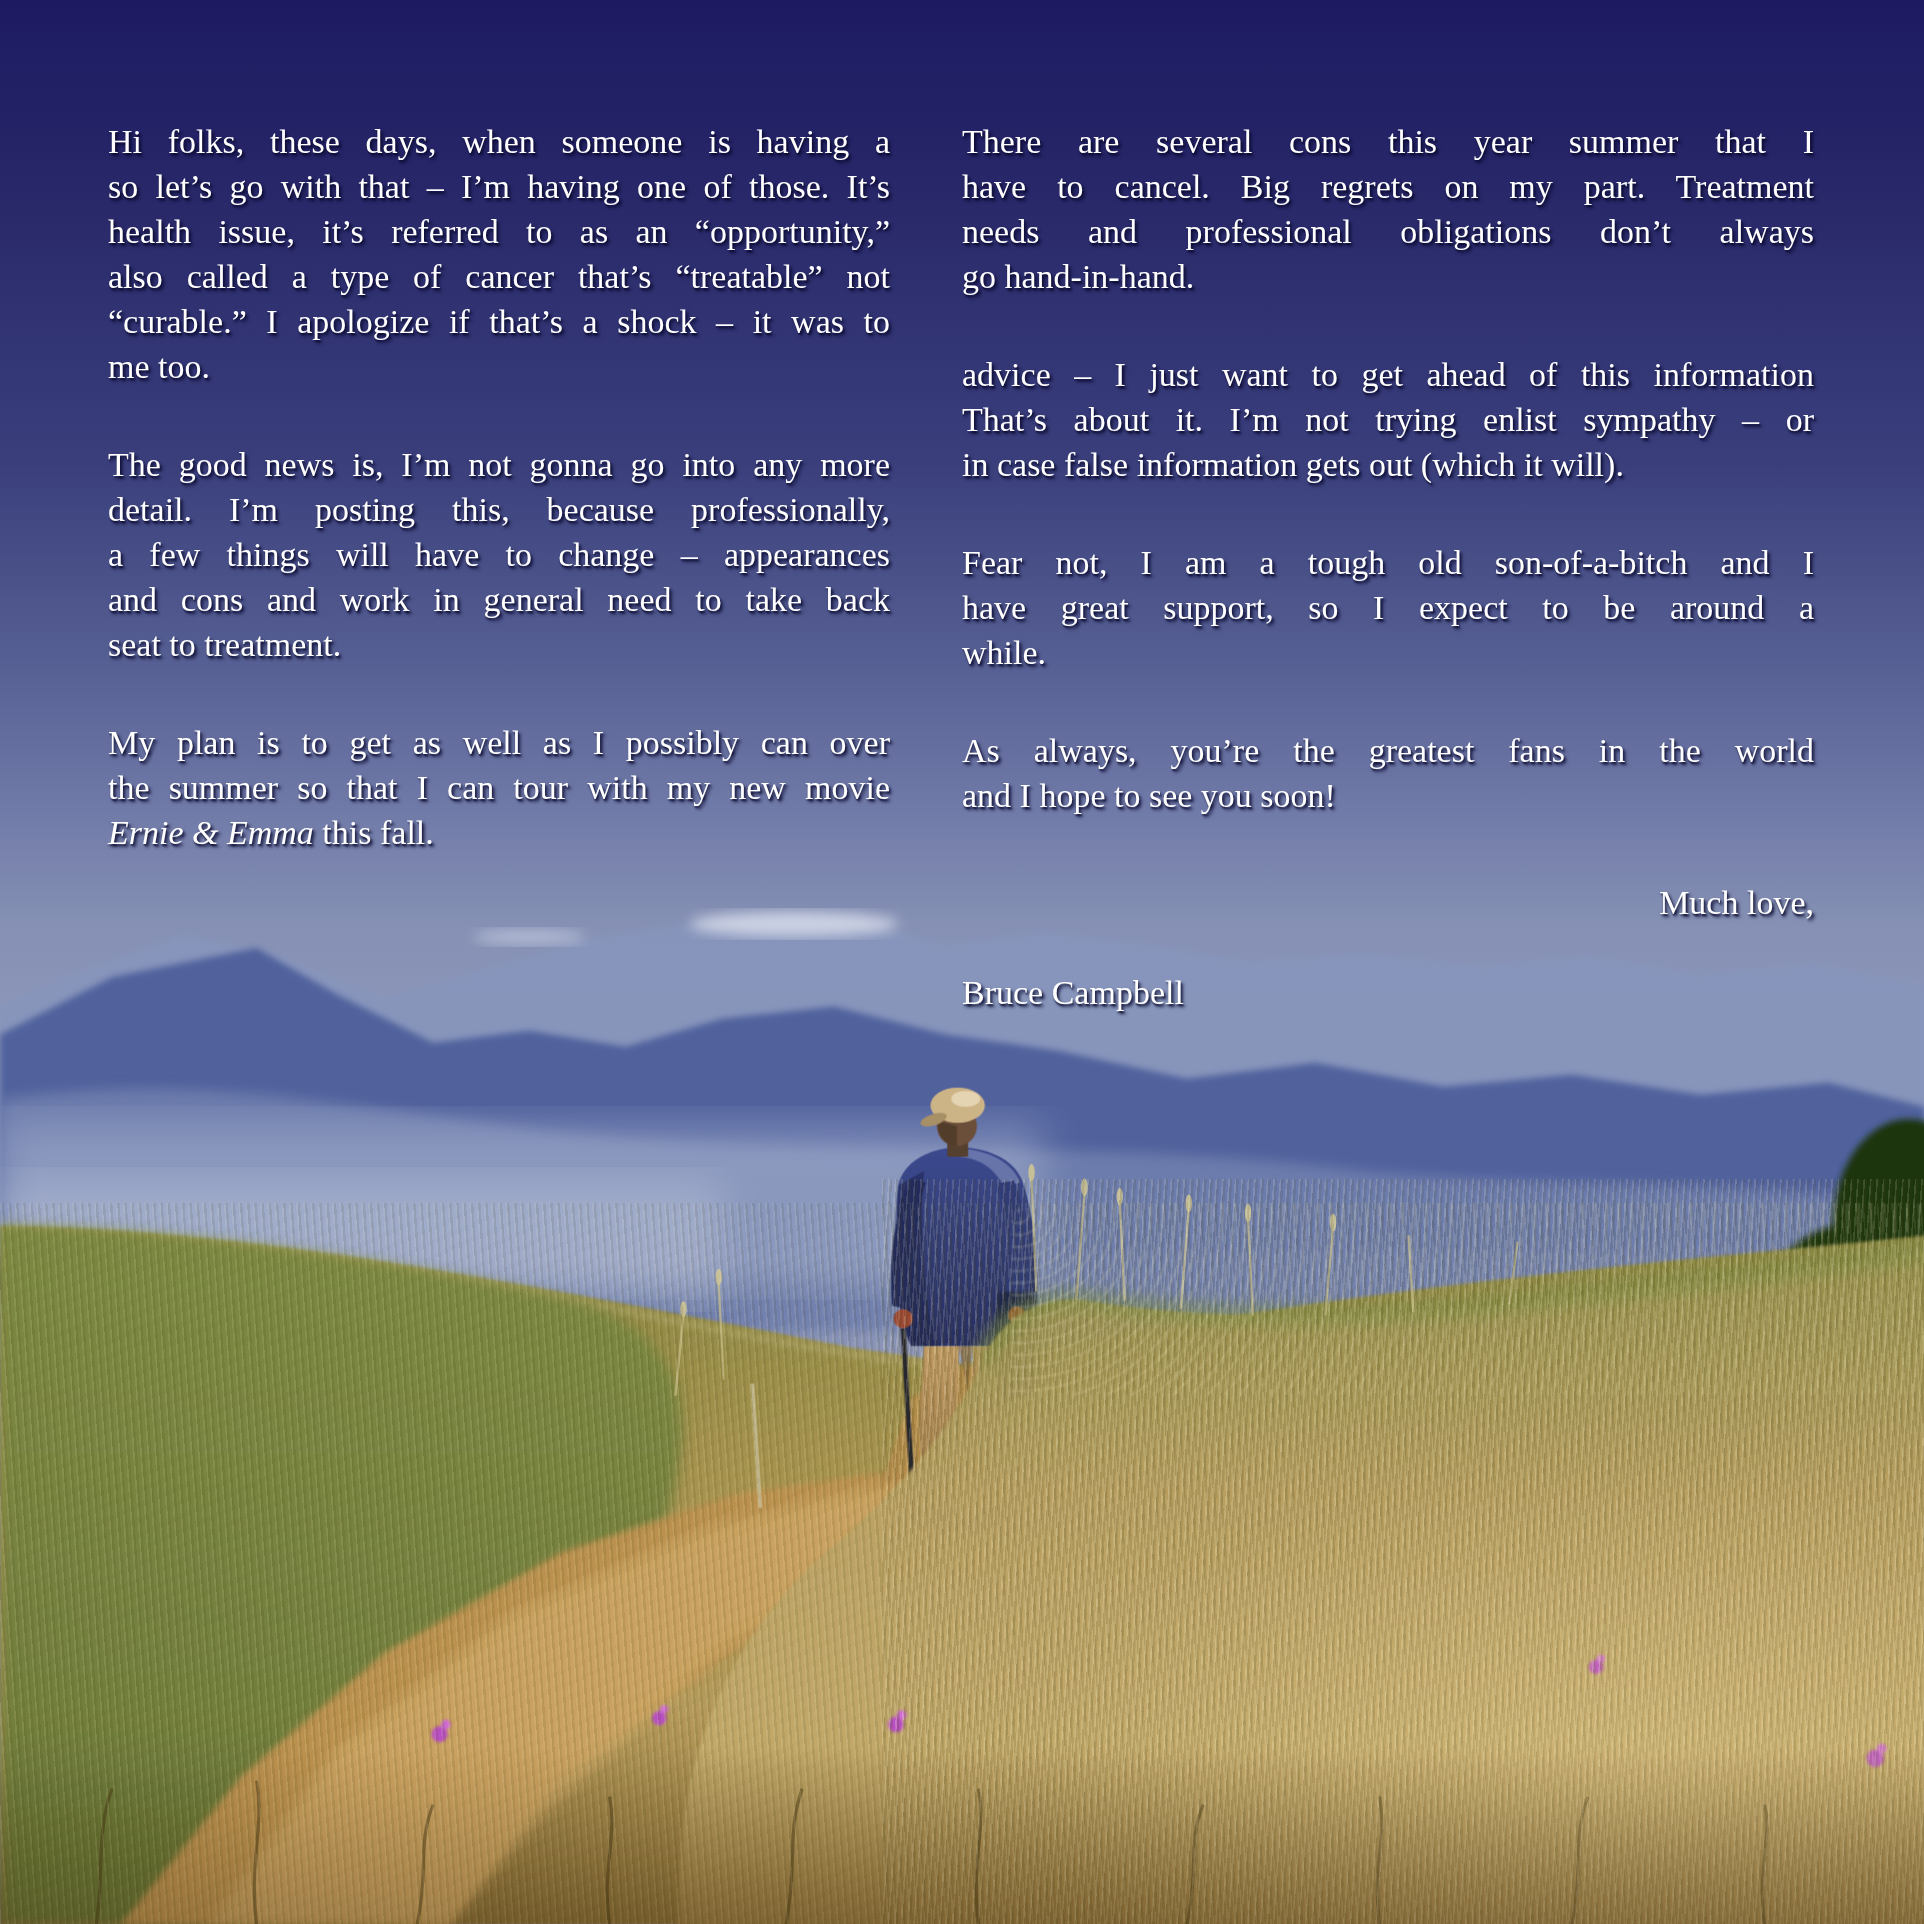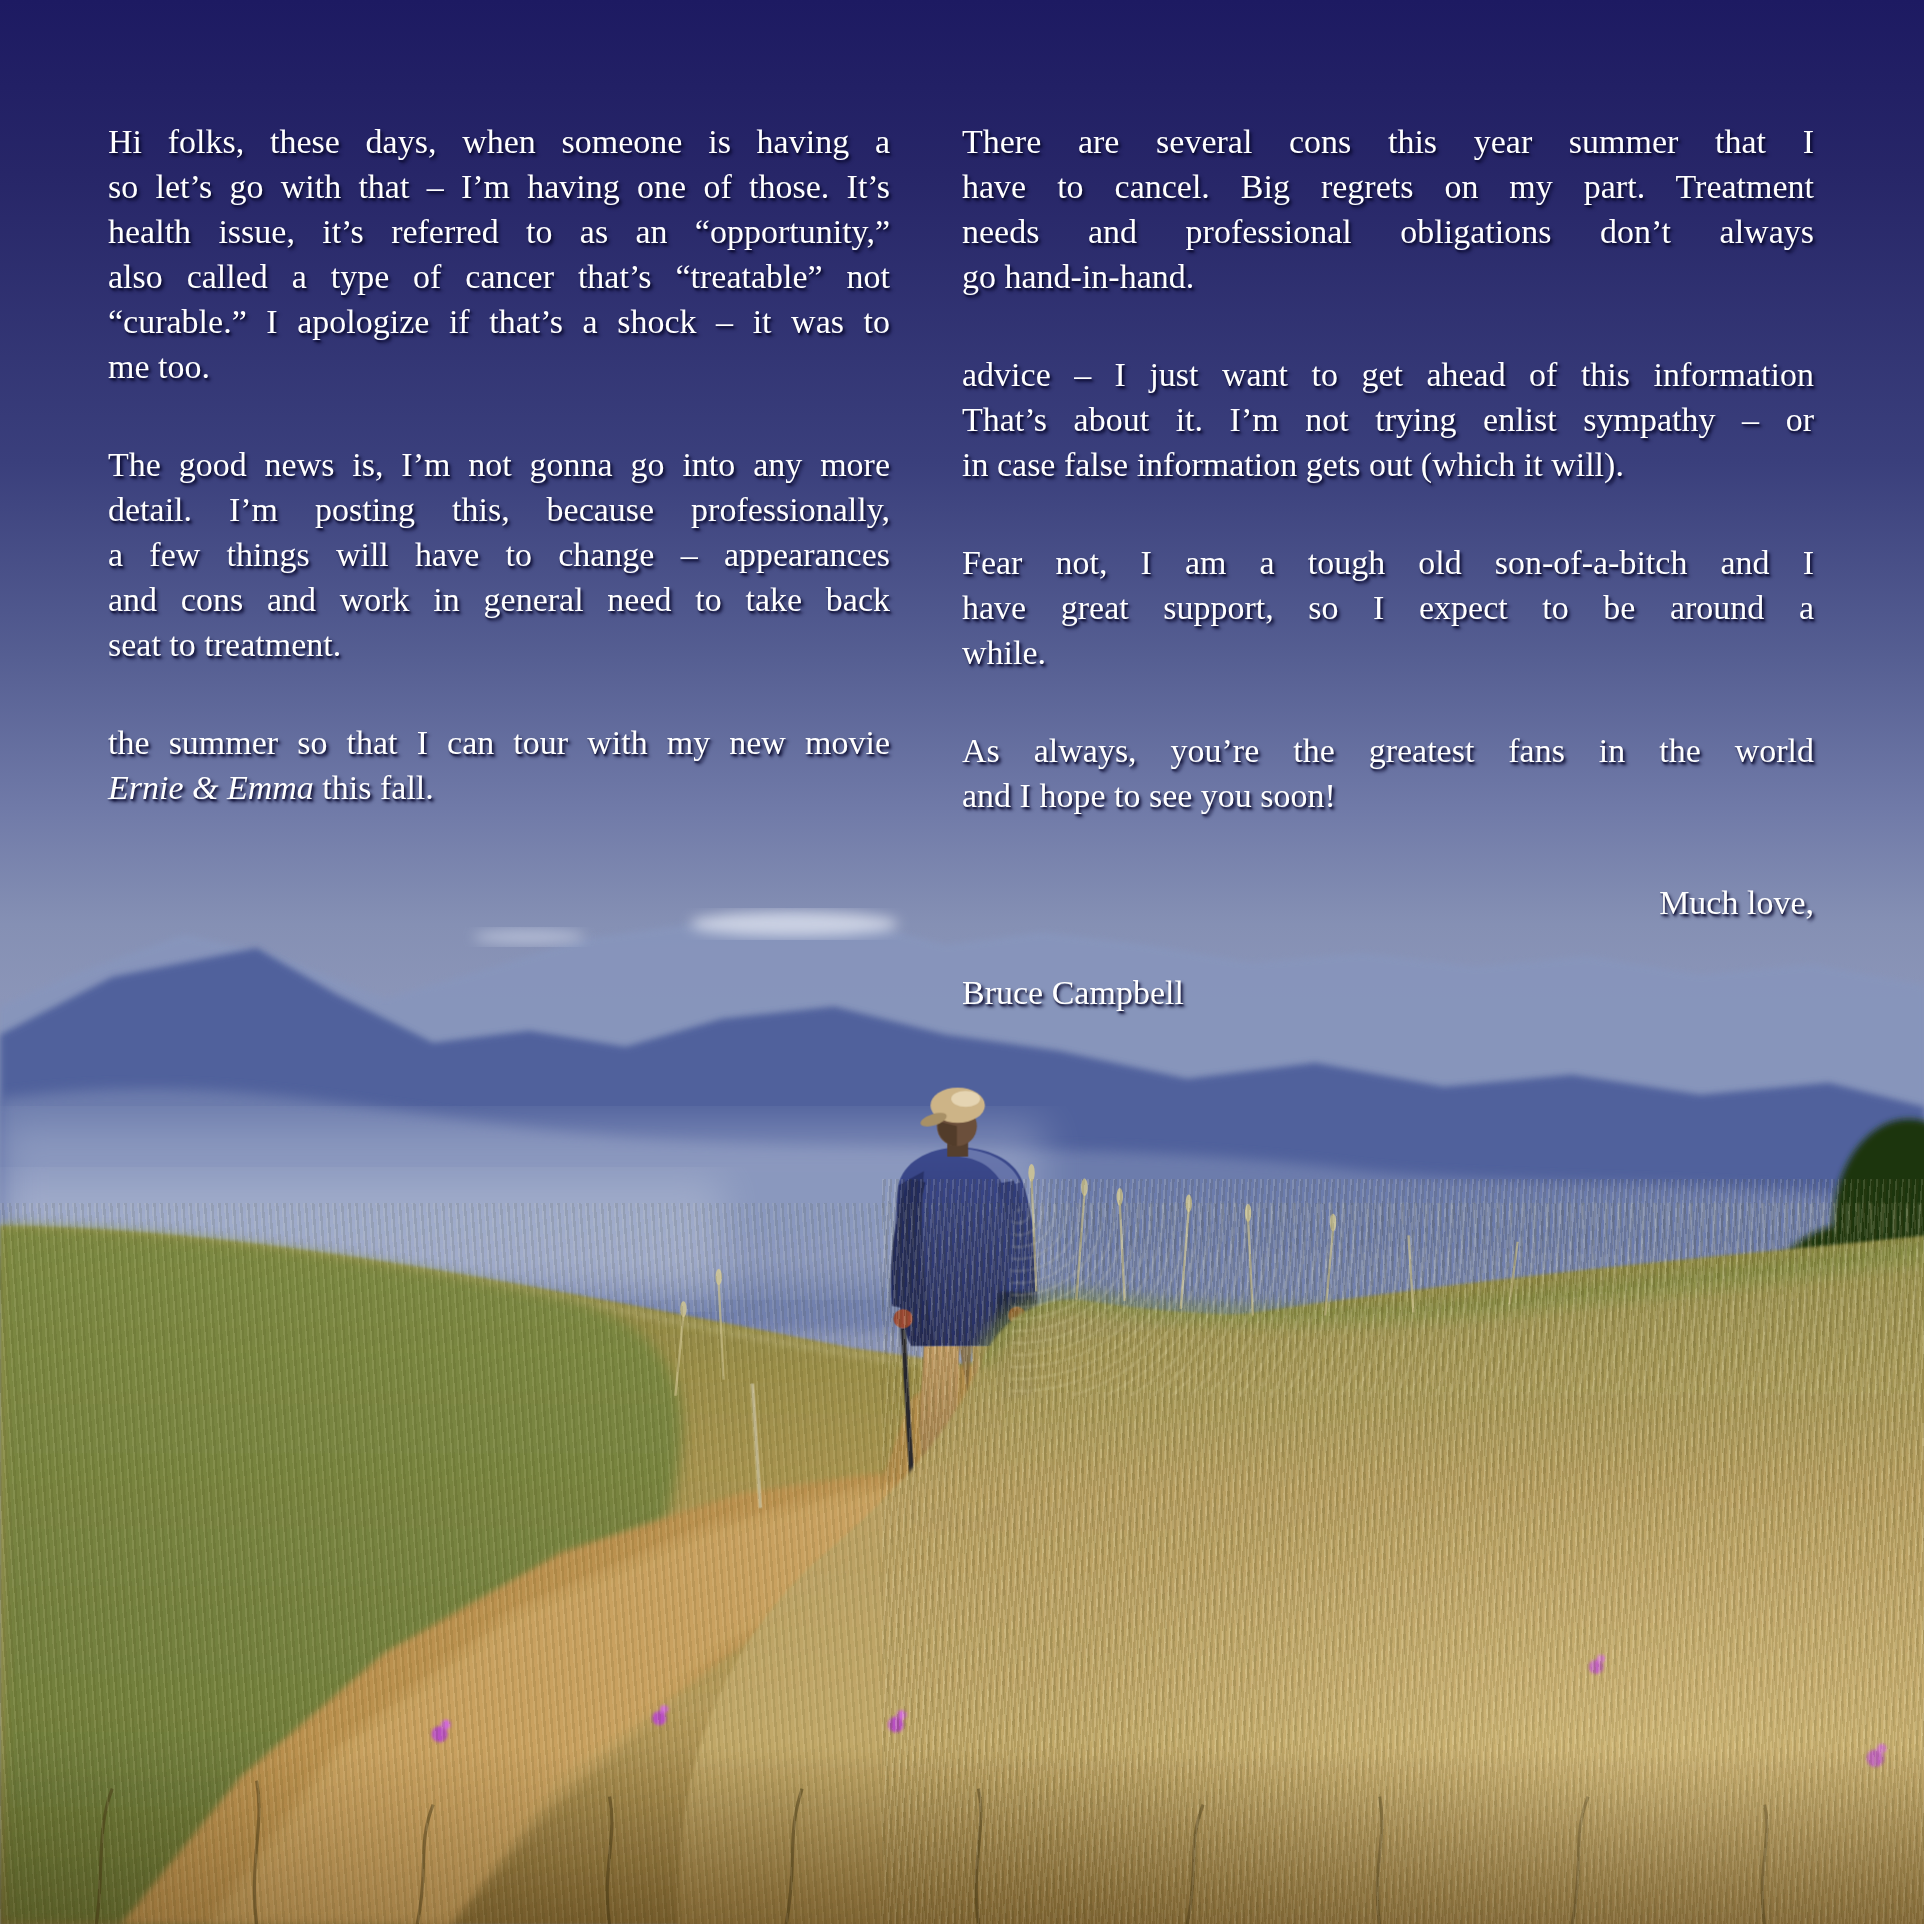--- a/index.html
+++ b/index.html
@@ -234,20 +234,21 @@
         <div class="tline last">me too.</div>
       </div>
     <div class="para">
         <div class="tline">The good news is, I’m not gonna go into any more</div>
         <div class="tline">detail. I’m posting this, because professionally,</div>
         <div class="tline">a few things will have to change – appearances</div>
         <div class="tline">and cons and work in general need to take back</div>
         <div class="tline last">seat to treatment.</div>
       </div>
     <div class="para">
+        <div class="tline">My plan is to get as well as I possibly can over</div>
         <div class="tline">the summer so that I can tour with my new movie</div>
         <div class="tline last"><i>Ernie &amp; Emma</i> this fall.</div>
       </div>
   </div>
   <div class="col col-right">
     <div class="para">
         <div class="tline">There are several cons this year summer that I</div>
         <div class="tline">have to cancel. Big regrets on my part. Treatment</div>
         <div class="tline">needs and professional obligations don’t always</div>
         <div class="tline last">go hand-in-hand.</div>

